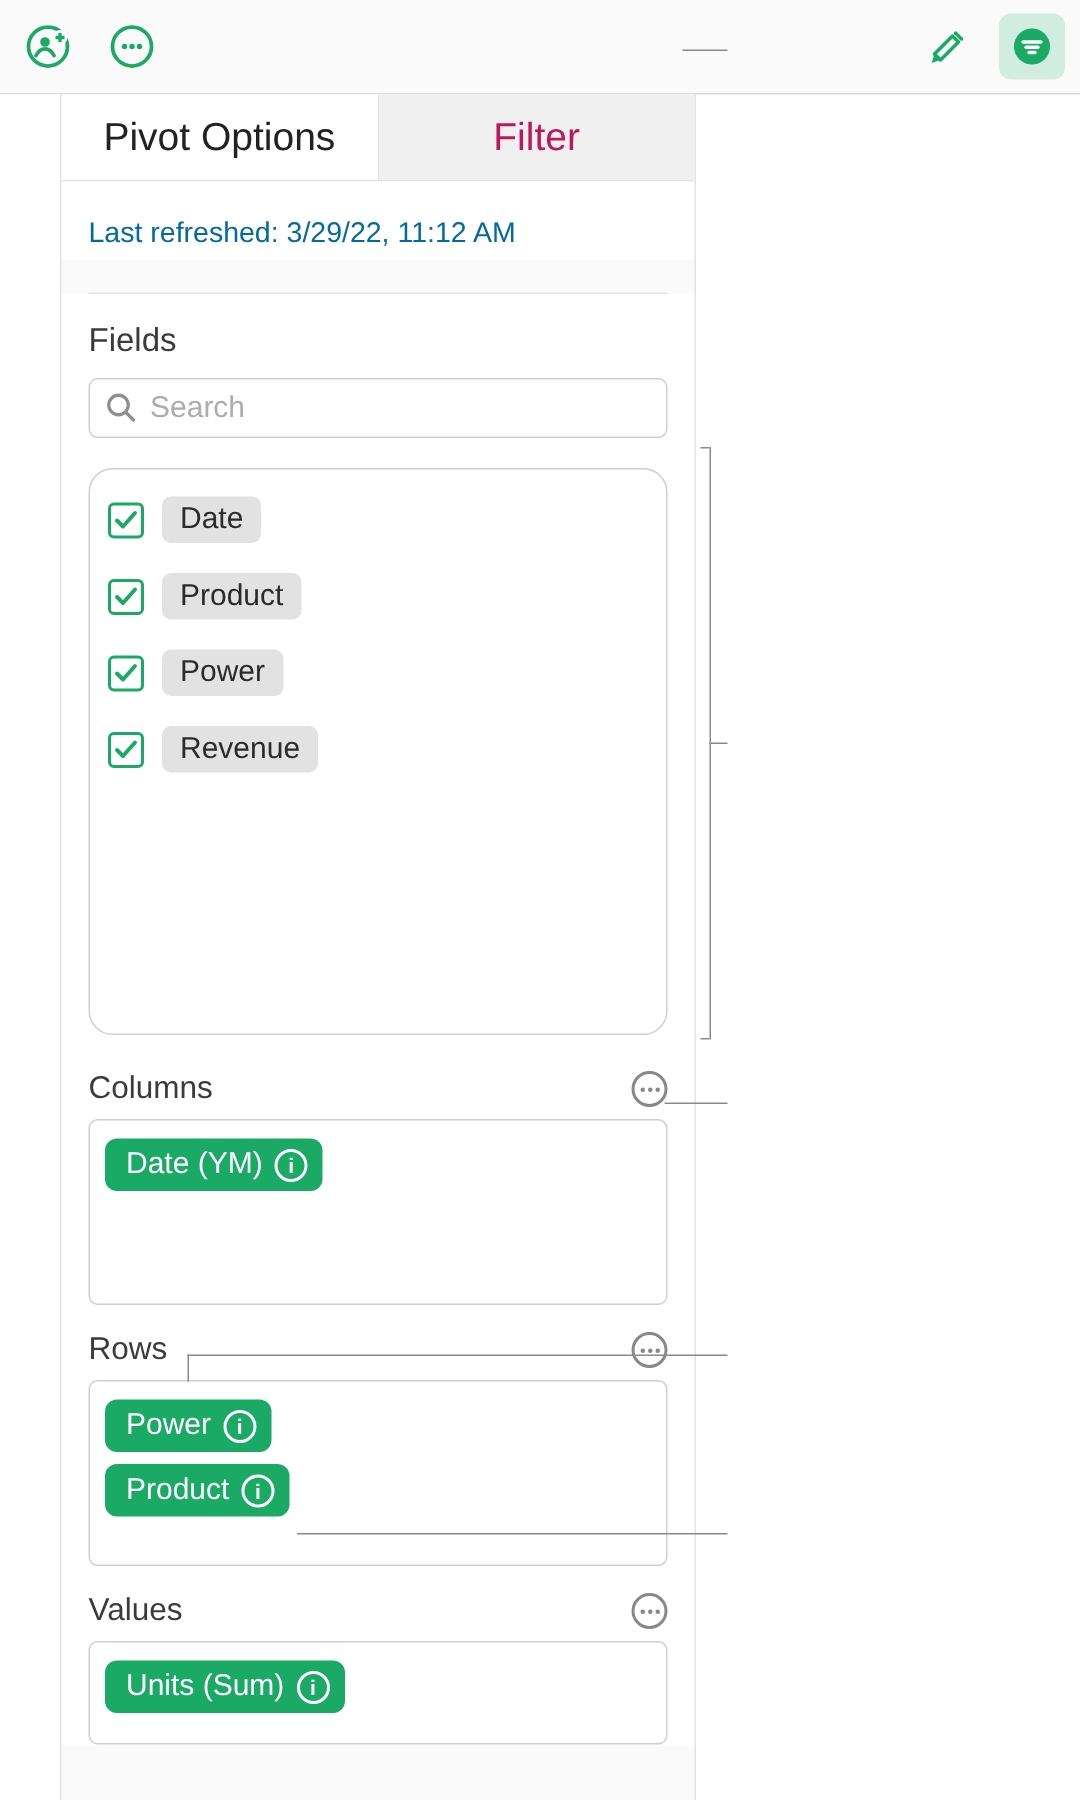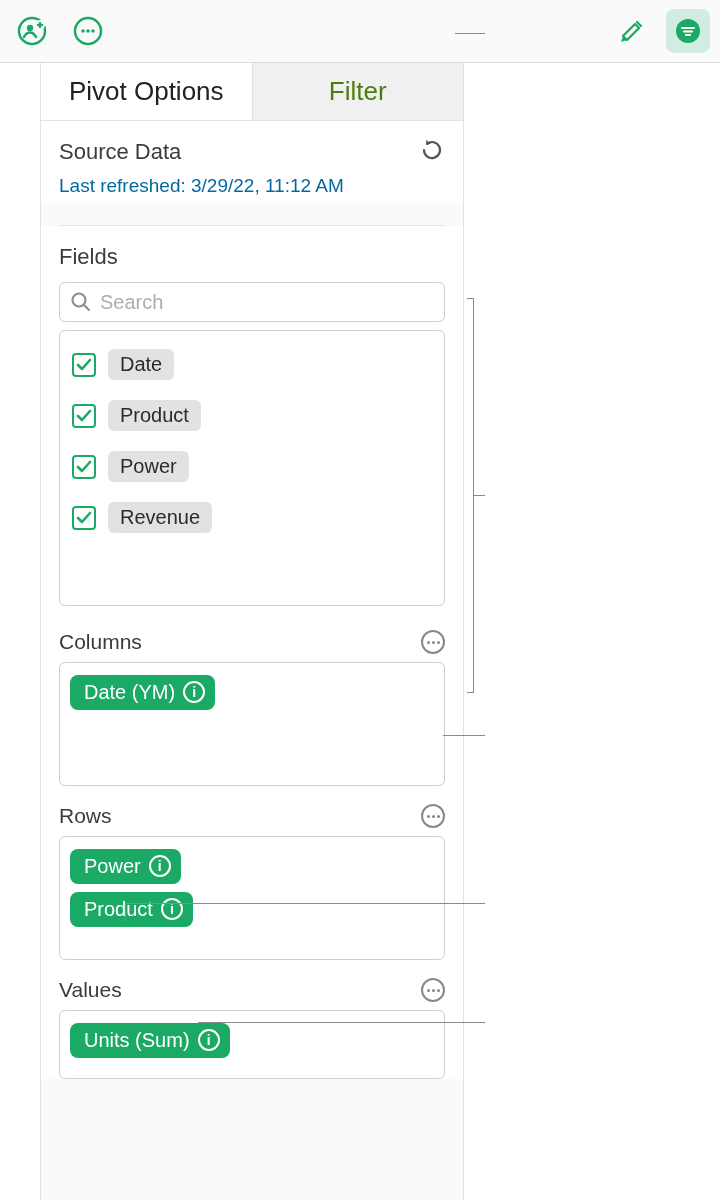--- a/index.html
+++ b/index.html
@@ -63,21 +63,21 @@
     font-size: 26px;
     color: #333;
     background: #fafafa;
     border-right: 1px solid #e2e2e2;
   }
   .tab.active {
     background: #fff;
     color: #222;
   }
   .tab.inactive {
-    color: #4d7c0f;
+    color: #be185d;
     background: #f0f0f0;
   }
   .tab:last-child { border-right: none; }
   .section {
     padding: 16px 18px 6px 18px;
     background: #fff;
   }
   .section-header {
     display: flex;
     align-items: center;
@@ -120,25 +120,25 @@
   .search-wrap input {
     border: none;
     outline: none;
     flex: 1;
     font-size: 20px;
     background: transparent;
     color: #333;
   }
   .search-wrap input::placeholder { color: #adadad; }
   .fields-box {
-    margin-top: 8px;
+    margin-top: 20px;
     border: 1px solid #cfcfcf;
-    border-radius: 6px;
-    background: #fff;
-    height: 276px;
+    border-radius: 16px;
+    background: #fff;
+    height: 378px;
     padding: 14px 10px;
   }
   .field-row {
     display: flex;
     align-items: center;
     gap: 12px;
     padding: 4px 2px;
     margin-bottom: 12px;
   }
   .checkbox {
@@ -189,21 +189,21 @@
     border: 1px solid #cfcfcf;
     border-radius: 6px;
     background: #fff;
     padding: 12px 10px;
     min-height: 56px;
   }
   .drop-box.tall { height: 124px; }
   .drop-box.med { height: 124px; }
   .pill {
     display: inline-flex;
-    align-items: flex-start;
+    align-items: flex-end;
     gap: 8px;
     background: #1aaa66;
     color: #fff;
     font-size: 20px;
     padding: 6px 10px 6px 14px;
     border-radius: 8px;
     margin-bottom: 8px;
     margin-right: 6px;
   }
   .pill .info-ring {
@@ -267,29 +267,20 @@
 
 <div class="left-sliver"></div>
 
 <div class="panel-wrap">
   <div class="tabs">
     <div class="tab active">Pivot Options</div>
     <div class="tab inactive">Filter</div>
   </div>
 
   <div class="section">
-    <div class="section-header">
-      <div class="section-title">Source Data</div>
-      <div>
-        <svg width="26" height="26" viewBox="0 0 26 26">
-          <path d="M5 13a8 8 0 1 0 3-6.2" fill="none" stroke="#555" stroke-width="2.2" stroke-linecap="round"></path>
-          <path d="M7 3 L7.5 8 L12 6.5z" fill="#555"></path>
-        </svg>
-      </div>
-    </div>
     <div class="source-refreshed">Last refreshed: 3/29/22, 11:12 AM</div>
   </div>
 
   <div class="divider"></div>
 
   <div class="fields-section">
     <div class="section-title">Fields</div>
     <div class="search-wrap">
       <svg width="22" height="22" viewBox="0 0 22 22">
         <circle cx="9" cy="9" r="6.5" fill="none" stroke="#8f8f8f" stroke-width="2.2"></circle>

